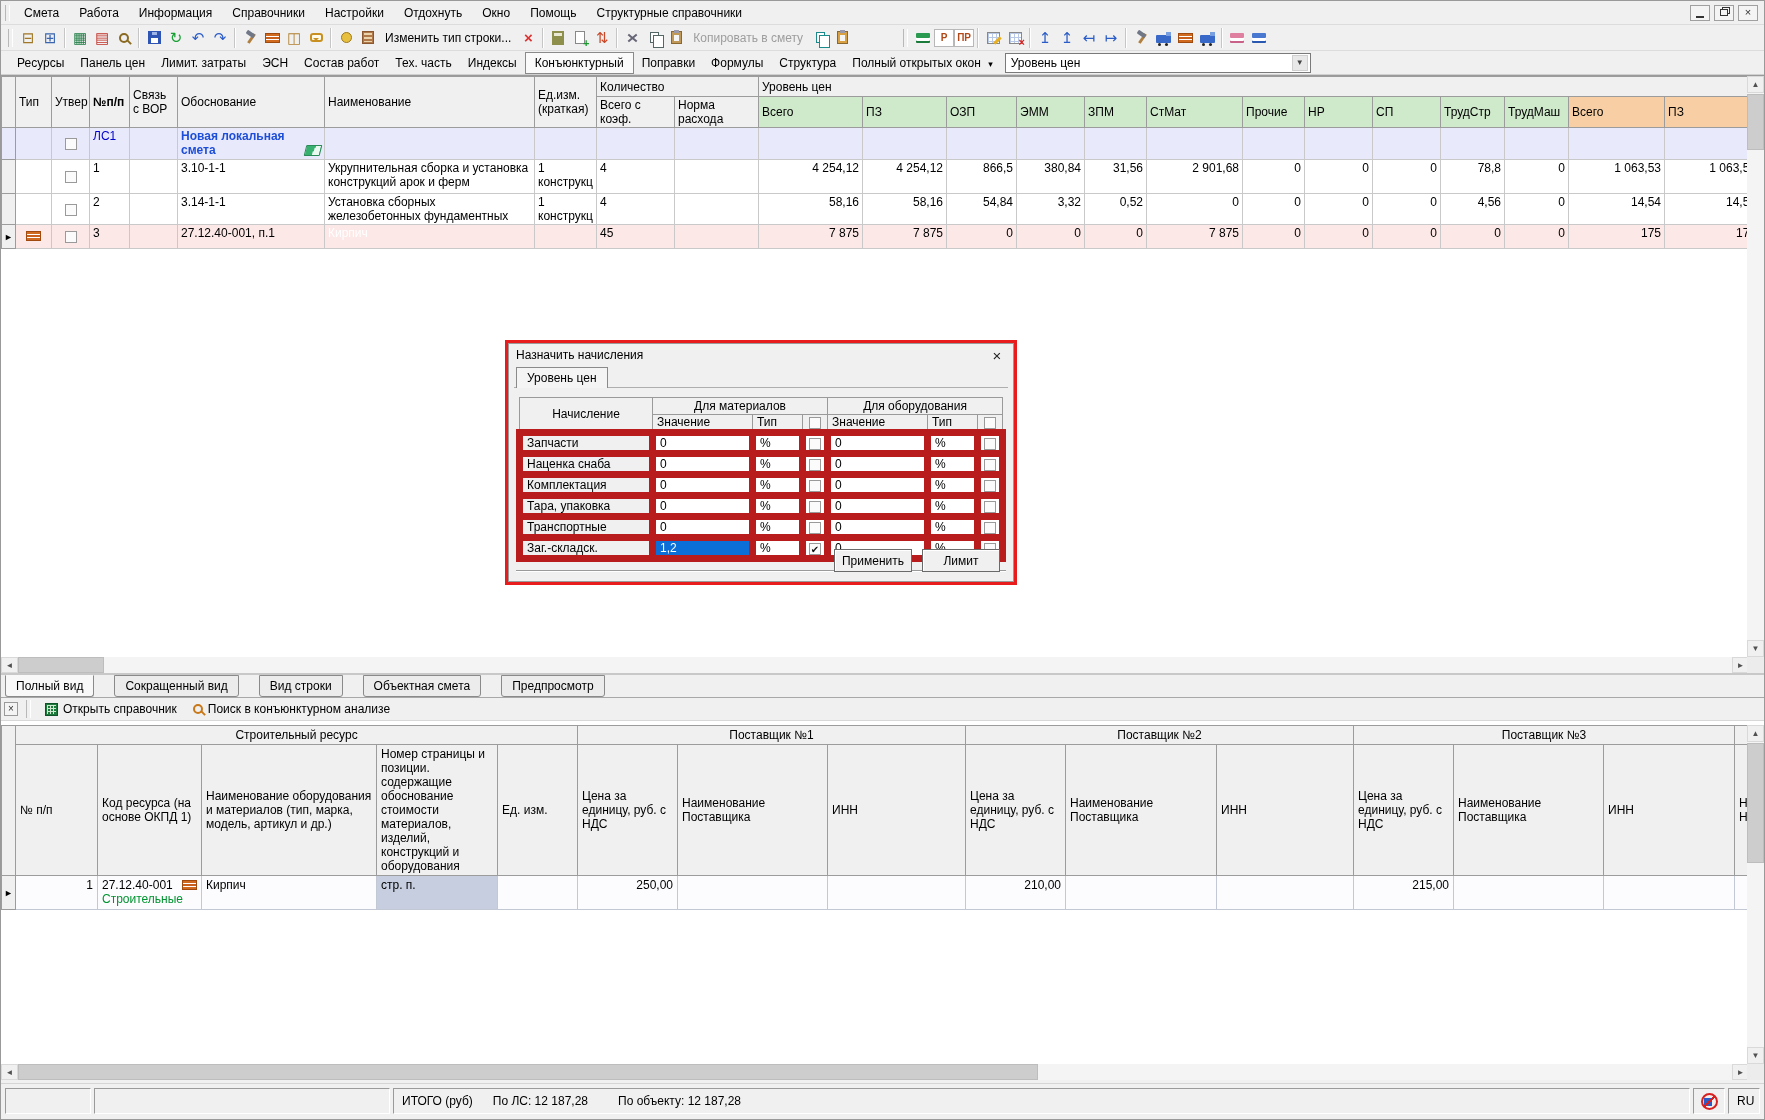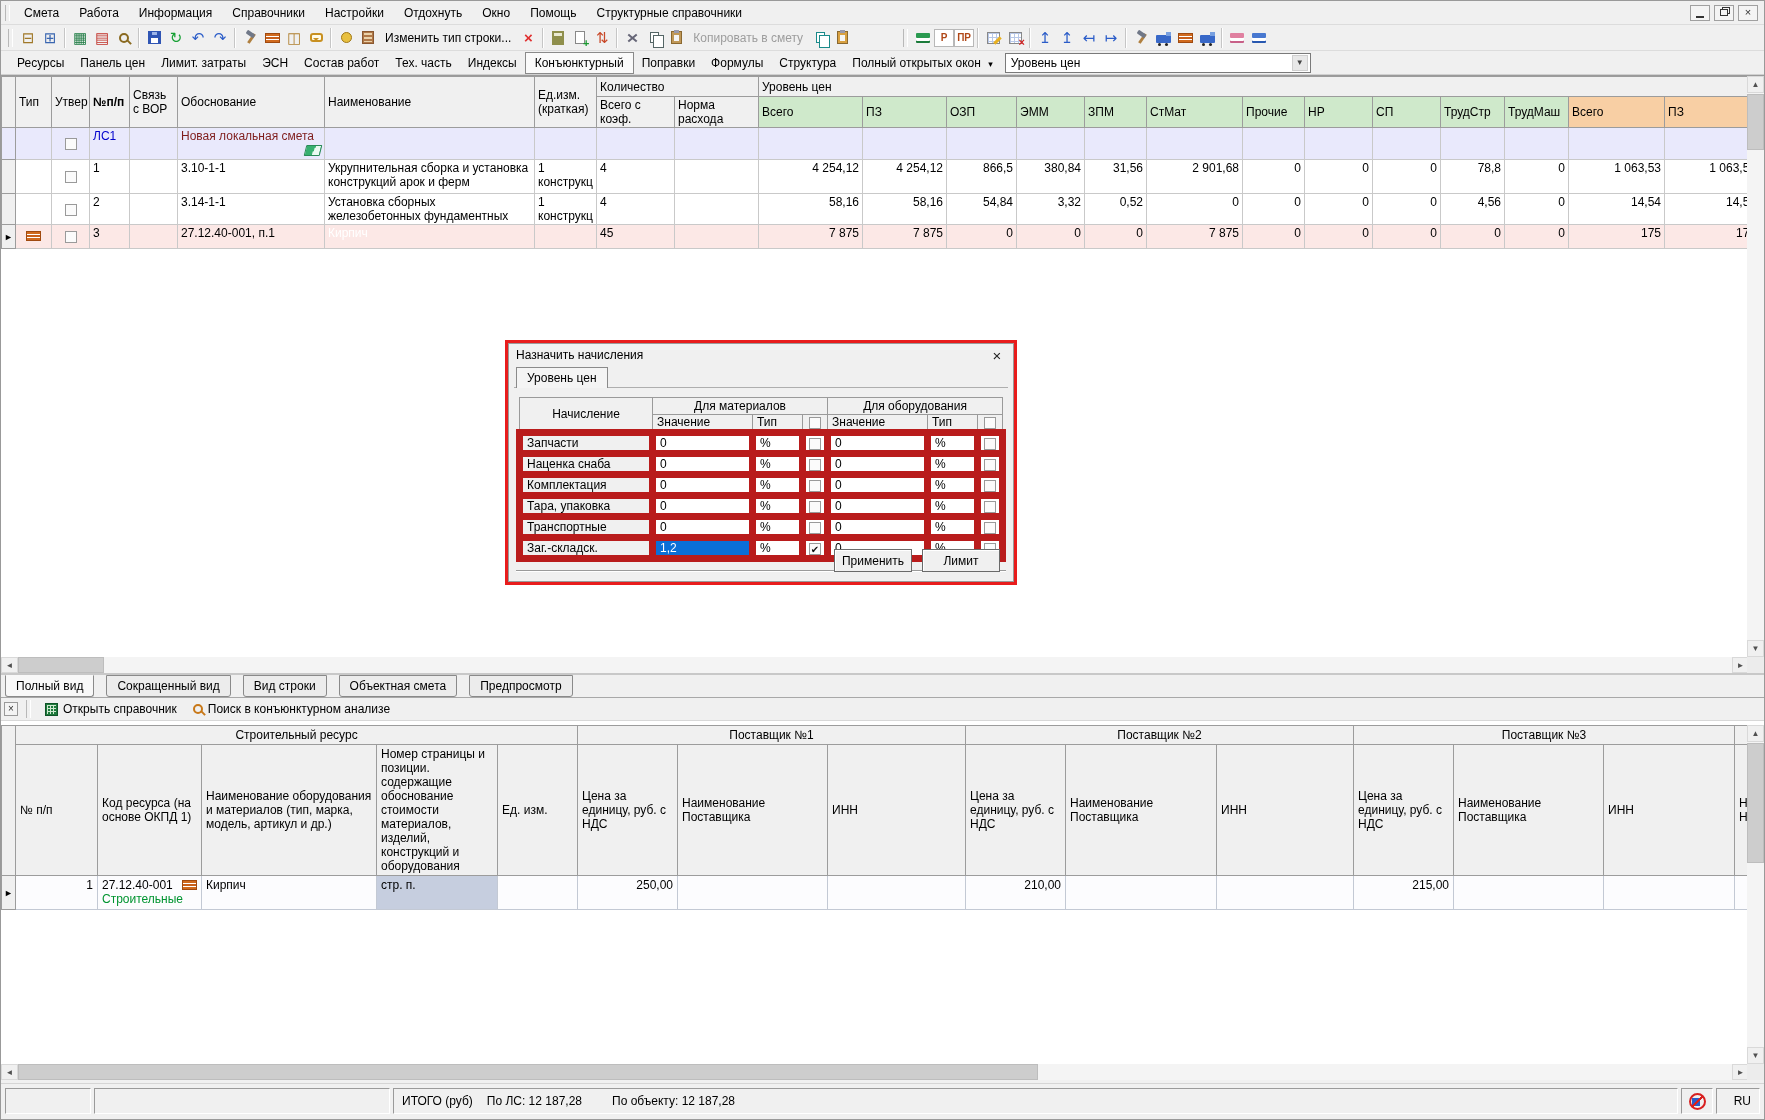--- a/index.html
+++ b/index.html
@@ -103,36 +103,36 @@
   .mg th.o{background:#f8cfa4}
   .mg td{border:1px solid #c9c9c9;padding:1px 3px;overflow:hidden;vertical-align:top;background:#fff;white-space:normal}
   .mg td.num{text-align:right;white-space:nowrap}
   .mg td.mk{background:#f0f0f0;border-color:#9c9c9c;text-align:center;padding:0;font-size:9px;vertical-align:middle}
   .mg td.c{text-align:center;vertical-align:middle}
   .mg tr.lc td{background:#e9e9fc}
   .mg tr.pk td{background:#fce8e6}
   .mg tr.pk td.mk{background:#f0f0f0}
   .mg td.selg{background:#9c9c9c;color:#fff}
   .mg .bluetxt{color:#0000cc}
-  .mg .titletxt{color:#7f1d1d;font-weight:normal}
+  .mg .titletxt{color:#1d4ed8;font-weight:bold}
   .clip2{display:block;max-height:28px;line-height:14px;overflow:hidden}
   .cb{display:inline-block;width:12px;height:12px;border:1px solid #9a9a9a;background:#fbfbfb;
       text-align:center;line-height:11px;font-size:10px;color:#111;vertical-align:middle}
   
   .vsb{position:absolute;right:0;width:17px;background:#f4f4f4}
   .hscroll{position:absolute;left:0;height:16px;background:#f4f4f4;display:flex;align-items:stretch}
   .sbtn{width:17px;height:16px;display:flex;align-items:center;justify-content:center;font-size:8px;
         color:#505050;background:#f0f0f0;border:1px solid #d9d9d9}
   .vsb .sbtn{width:17px;height:17px}
   .track{flex:1;position:relative}
   .thumb{position:absolute;background:#cdcdcd;border:1px solid #bdbdbd}
   .corner{position:absolute;width:17px;height:16px;background:#ececec}
   
   .splitline{position:absolute;left:0;right:0;top:672px;height:2px;background:#c8c8c8}
-  .btabs{position:absolute;top:674px;left:4px;height:22px;display:flex;gap:12px;align-items:flex-start}
+  .btabs{position:absolute;top:674px;left:4px;height:22px;display:flex;gap:20px;align-items:flex-start}
   .btab{padding:3px 10px;border:1px solid #8a8a8a;border-radius:0 0 3px 3px;background:#ececec;white-space:nowrap}
   .btab.active{background:#f8f8f8;border-top-color:#f8f8f8}
   .btoolbar{position:absolute;top:696px;left:0;right:0;height:24px;display:flex;align-items:center;
             gap:4px;padding:0 3px;border-top:1px solid #a8a8a8;border-bottom:1px solid #d8d8d8;background:#f0f0f0}
   .xbox{width:14px;height:14px;border:1px solid #9a9a9a;background:#f4f4f4;display:flex;align-items:center;
         justify-content:center;font-size:10px;line-height:1;color:#333}
   .btool-item{display:flex;align-items:center;gap:5px;padding:2px 6px;white-space:nowrap}
   
   .bgridregion{position:absolute;top:720px;left:0;right:0;height:343px;background:#fff}
   .bgridclip{position:absolute;left:0;top:4px;right:17px;bottom:0;overflow:hidden}
@@ -628,27 +628,27 @@
     </div>
     <span class="sbtn">►</span>
   </div>
   <div class="corner" style="top:1063px;right:0"></div>
 
   <div class="statusbar">
     <div class="spanel" style="width:86px"></div>
     <div class="spanel" style="width:296px"></div>
     <div class="spanel" style="flex:1">
       <span>ИТОГО (руб)</span>
-      <span style="margin-left:14px">По ЛС: 12 187,28</span>
+      <span style="margin-left:20px">По ЛС: 12 187,28</span>
       <span style="margin-left:30px">По объекту: 12 187,28</span>
     </div>
     <div class="spanel" style="width:32px;justify-content:center;padding:0">
       <span class="noconn"></span>
     </div>
-    <div class="spanel" style="width:44px;justify-content:flex-end">
+    <div class="spanel" style="width:32px;justify-content:flex-start">
       <span>RU</span>
     </div>
   </div>
 
   <div class="dialog">
     <div class="dtitle">
       <span>Назначить начисления</span>
       <span class="dclose">×</span>
     </div>
     <div>

